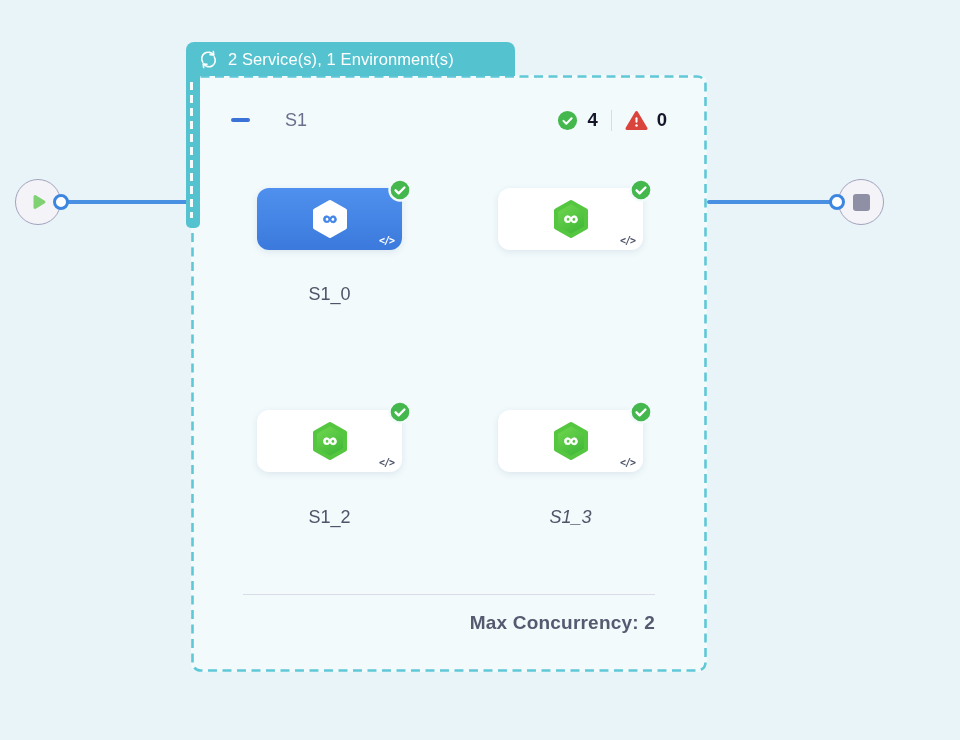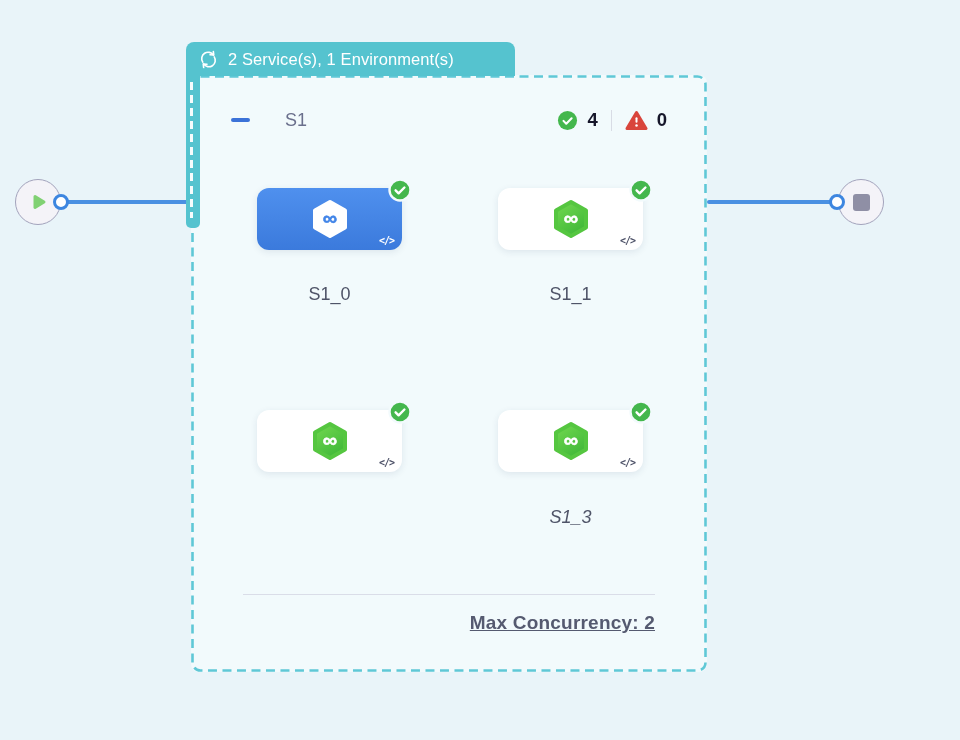--- a/index.html
+++ b/index.html
@@ -89,21 +89,21 @@
   }
   .svc-label.pos-0{left:66px;top:209px;}
   .svc-label.pos-1{left:307px;top:209px;}
   .svc-label.pos-2{left:66px;top:432px;}
   .svc-label.pos-3{left:307px;top:432px;font-style:italic;}
 
   
   .footer-divider{position:absolute;left:52px;top:519px;width:412px;height:1px;background:#DADDE8;}
   .footer-text{
     position:absolute;right:52px;top:537px;
-    font-size:19px;font-weight:700;color:#555A70;letter-spacing:.2px;text-decoration:underline;
+    font-size:19px;font-weight:700;color:#555A70;letter-spacing:.2px;
   }
 </style>
 </head>
 <body>
 
 <div class="stage">
 
   <svg width="0" height="0" style="position:absolute" aria-hidden="true">
     <defs>
       <linearGradient id="gradGreen" x1="0" y1="0" x2="0.6" y2="1">
@@ -211,20 +211,20 @@
         <text x="20" y="26" text-anchor="middle" font-size="20" font-weight="bold" fill="#ffffff" stroke="#ffffff" stroke-width="0.6">∞</text>
       </svg>
       <svg class="badge" viewBox="0 0 24 24">
         <circle cx="12" cy="12" r="10.5" fill="#44B74D" stroke="#F2FAFC" stroke-width="2.4"></circle>
         <path d="M7.6 12.3 L10.6 15.3 L16.4 9.5" fill="none" stroke="#fff" stroke-width="2.4" stroke-linecap="round" stroke-linejoin="round"></path>
       </svg>
       <span class="code-glyph">&lt;/&gt;</span>
     </div>
 
     <div class="svc-label pos-0">S1_0</div>
-    <div class="svc-label pos-1">S1_1</div>
+    <div class="svc-label pos-2">S1_2</div>
     <div class="svc-label pos-3">S1_3</div>
 
     <div class="footer-divider"></div>
     <div class="footer-text">Max Concurrency: 2</div>
   </div>
 
 </div>
 
 </body></html>

